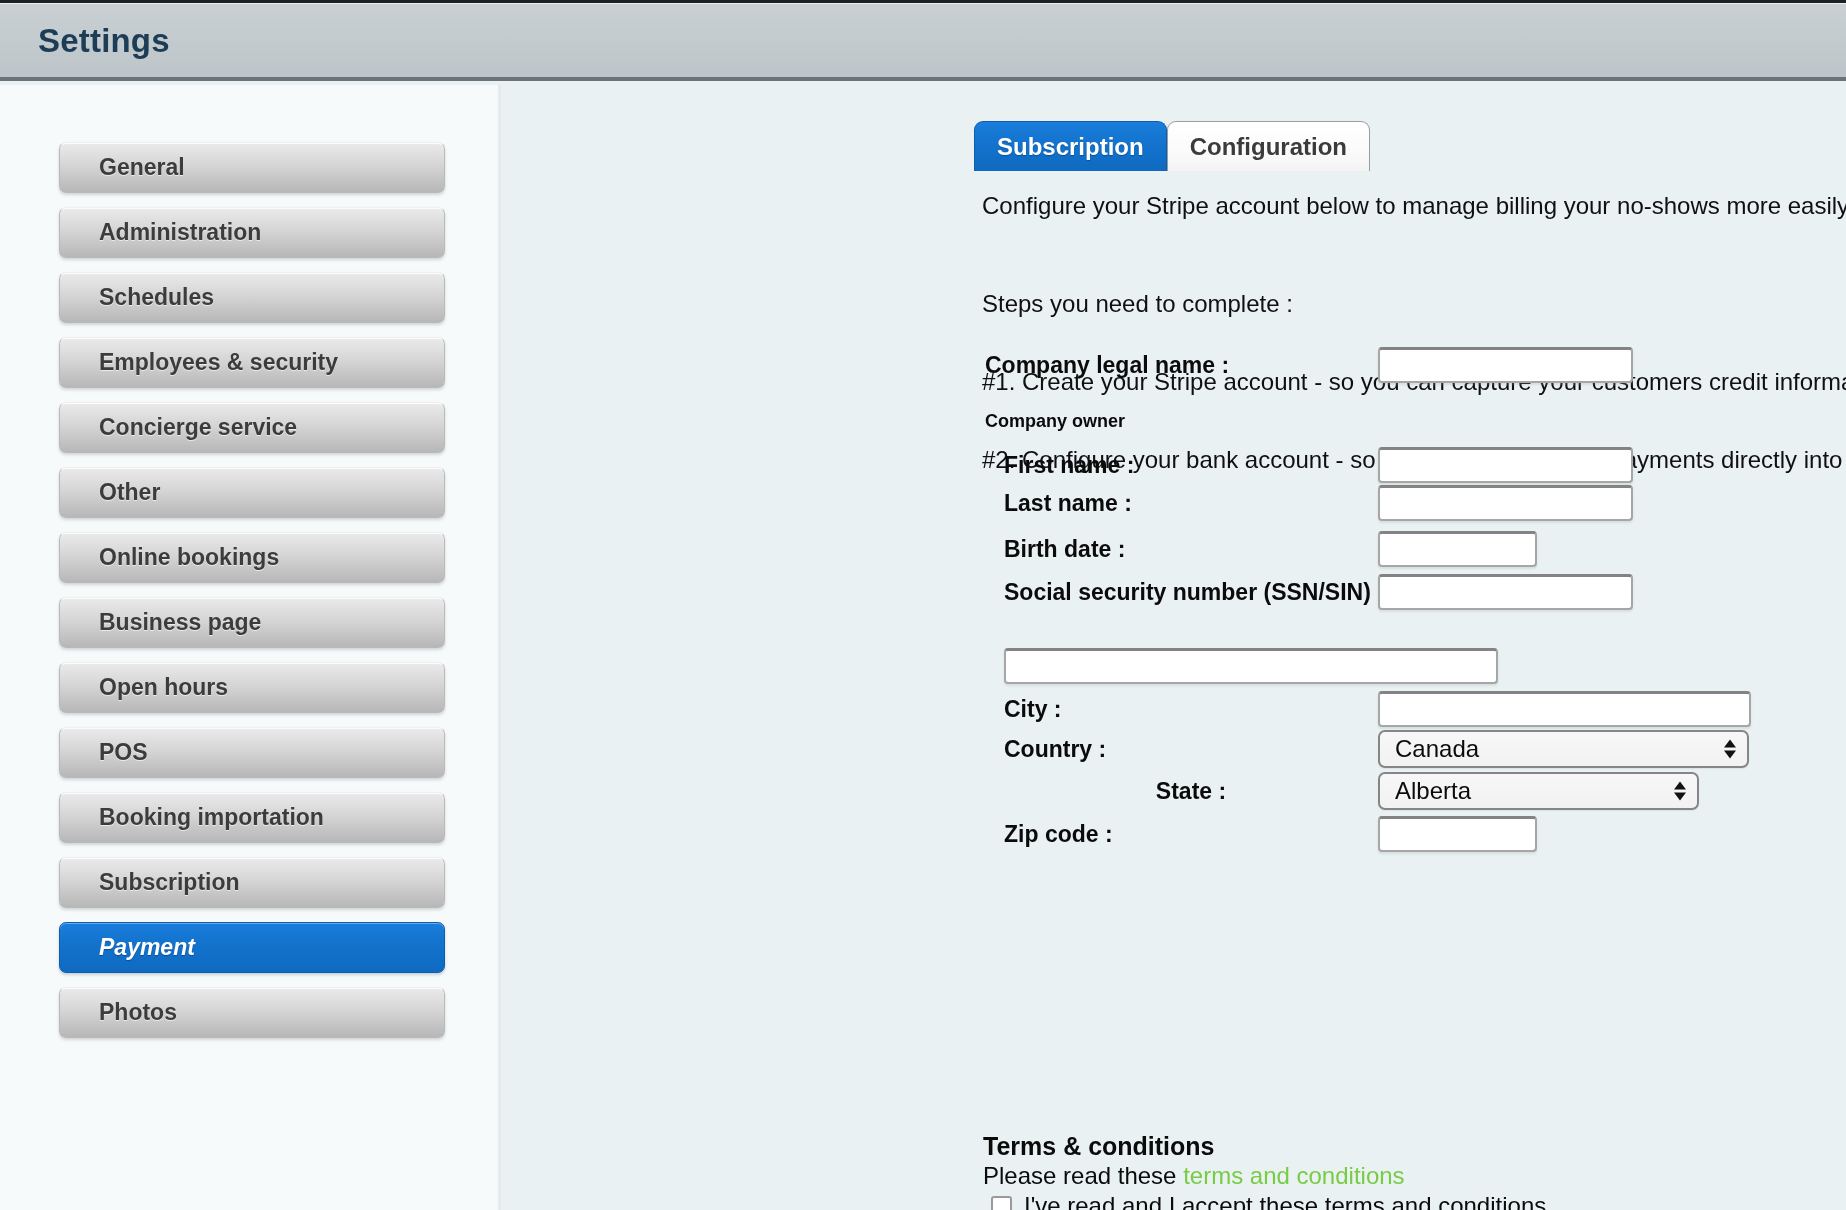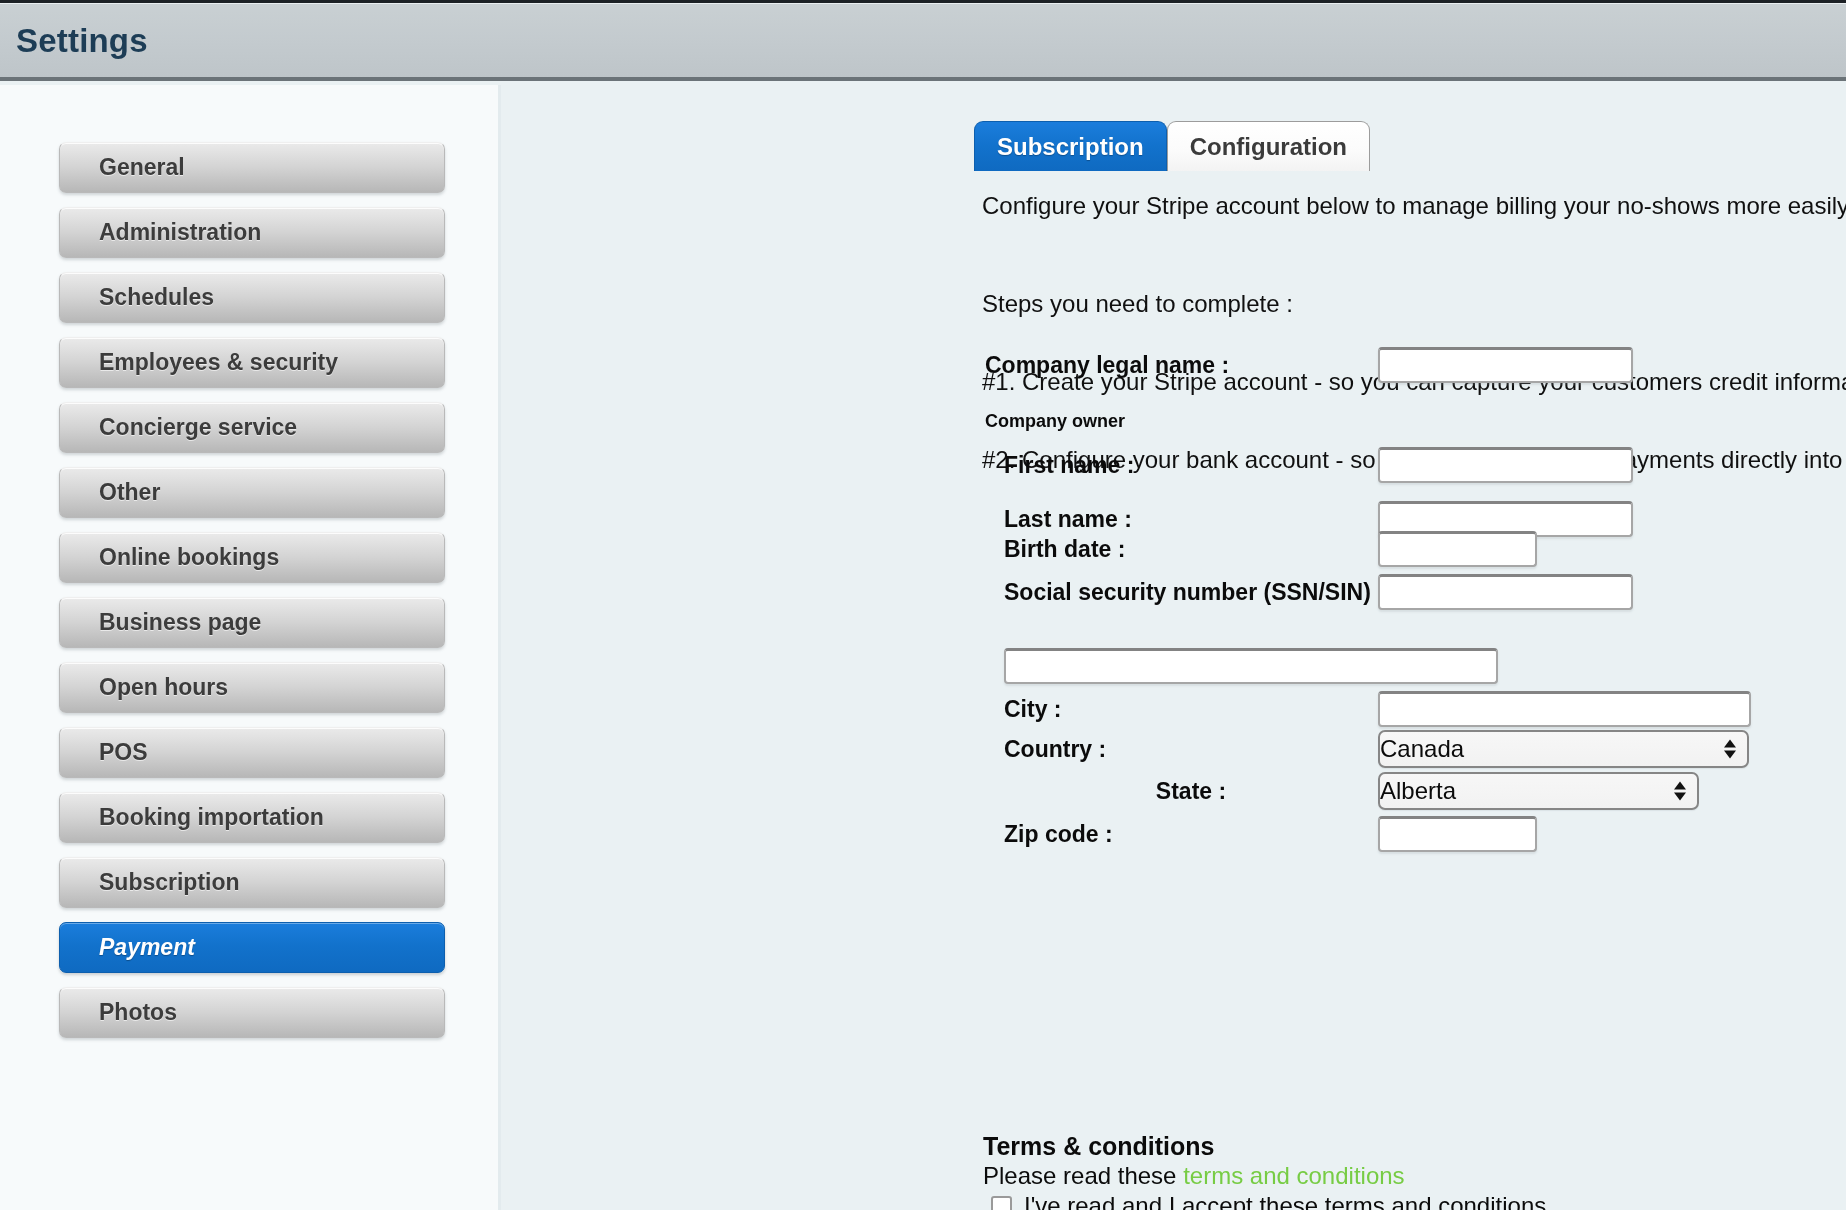--- a/index.html
+++ b/index.html
@@ -24,21 +24,21 @@
     left: 0; top: 3px;
     width: 1846px;
     height: 78px;
     background: linear-gradient(to bottom, #c9d0d3 0%, #c3cace 55%, #bec5c9 100%);
     border-top: 1px solid #e9eef0;
     border-bottom: 4px solid #6b7378;
     display: flex;
     align-items: center;
   }
   .titlebar .title {
-    margin-left: 16px;
+    margin-left: 38px;
     font-size: 33px;
     font-weight: bold;
     color: #1d3d56;
     letter-spacing: 0.2px;
   }
   .topstrip {
     position: absolute;
     left: 0; top: 0;
     width: 1846px; height: 3px;
     background: #1c2125;
@@ -191,20 +191,21 @@
     background: linear-gradient(to bottom, #f7f7f7 0%, #f2f2f2 100%);
     border: 2px solid #868686;
     border-radius: 7px;
     height: 38px;
     display: flex;
     align-items: center;
     box-shadow: 0 1px 1px rgba(150,160,165,0.18);
     cursor: pointer;
   }
   .fsel .sv {
+    margin-left: 15px;
     font-size: 24px;
     color: #0b0b0b;
     white-space: nowrap;
   }
   .fsel .arrows {
     position: absolute;
     right: 11px;
     top: 50%;
     transform: translateY(-50%);
     display: flex;
@@ -357,21 +358,21 @@
         <div class="fin" style="width:255px; margin-left:1px;"></div>
       </div>
 
       <div class="section-head" style="left:484px; top:326px;">Company owner</div>
 
       <div class="frow" style="left:503px; top:362px;justify-content:flex-end;">
         <span class="flabel" style="width:374px;">First name :</span>
         <div class="fin" style="width:255px;"></div>
       </div>
 
-      <div class="frow" style="left:503px; top:416px;">
+      <div class="frow" style="left:503px; top:400px;">
         <span class="flabel" style="width:374px;">Last name :</span>
         <div class="fin" style="width:255px;"></div>
       </div>
 
       <div class="frow" style="left:503px; top:446px;">
         <span class="flabel" style="width:374px;">Birth date :</span>
         <div class="fin" style="width:159px;"></div>
       </div>
 
       <div class="frow" style="left:503px; top:489px;">

